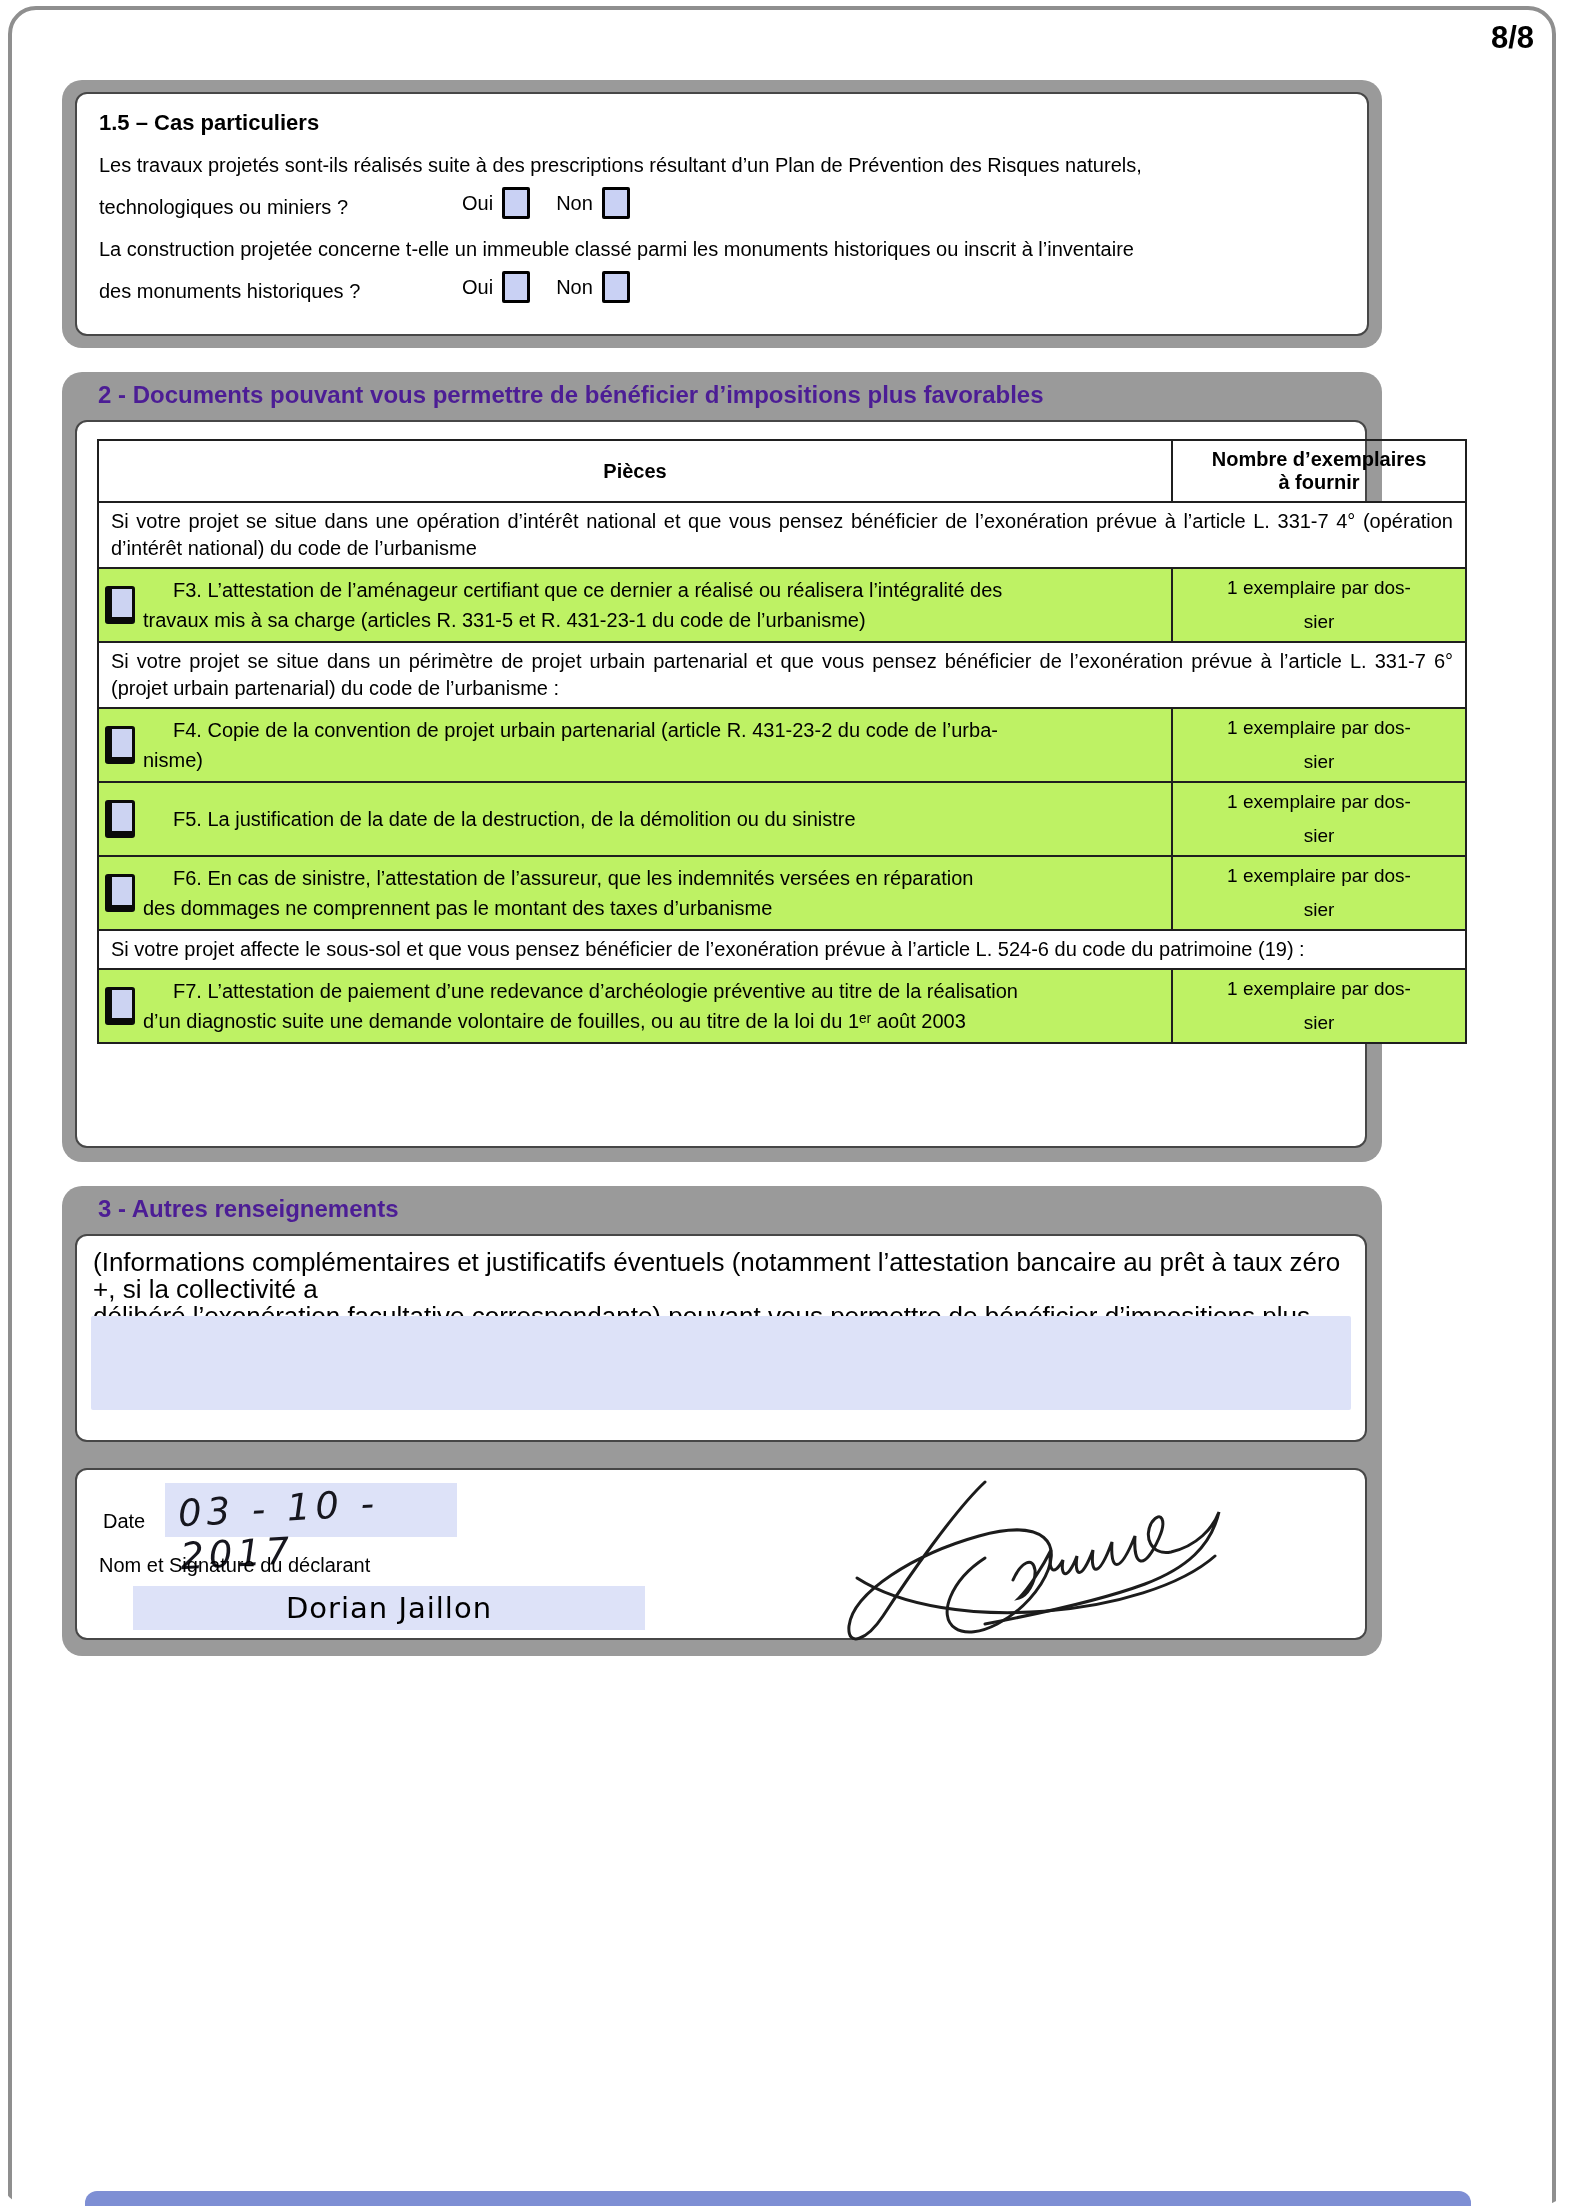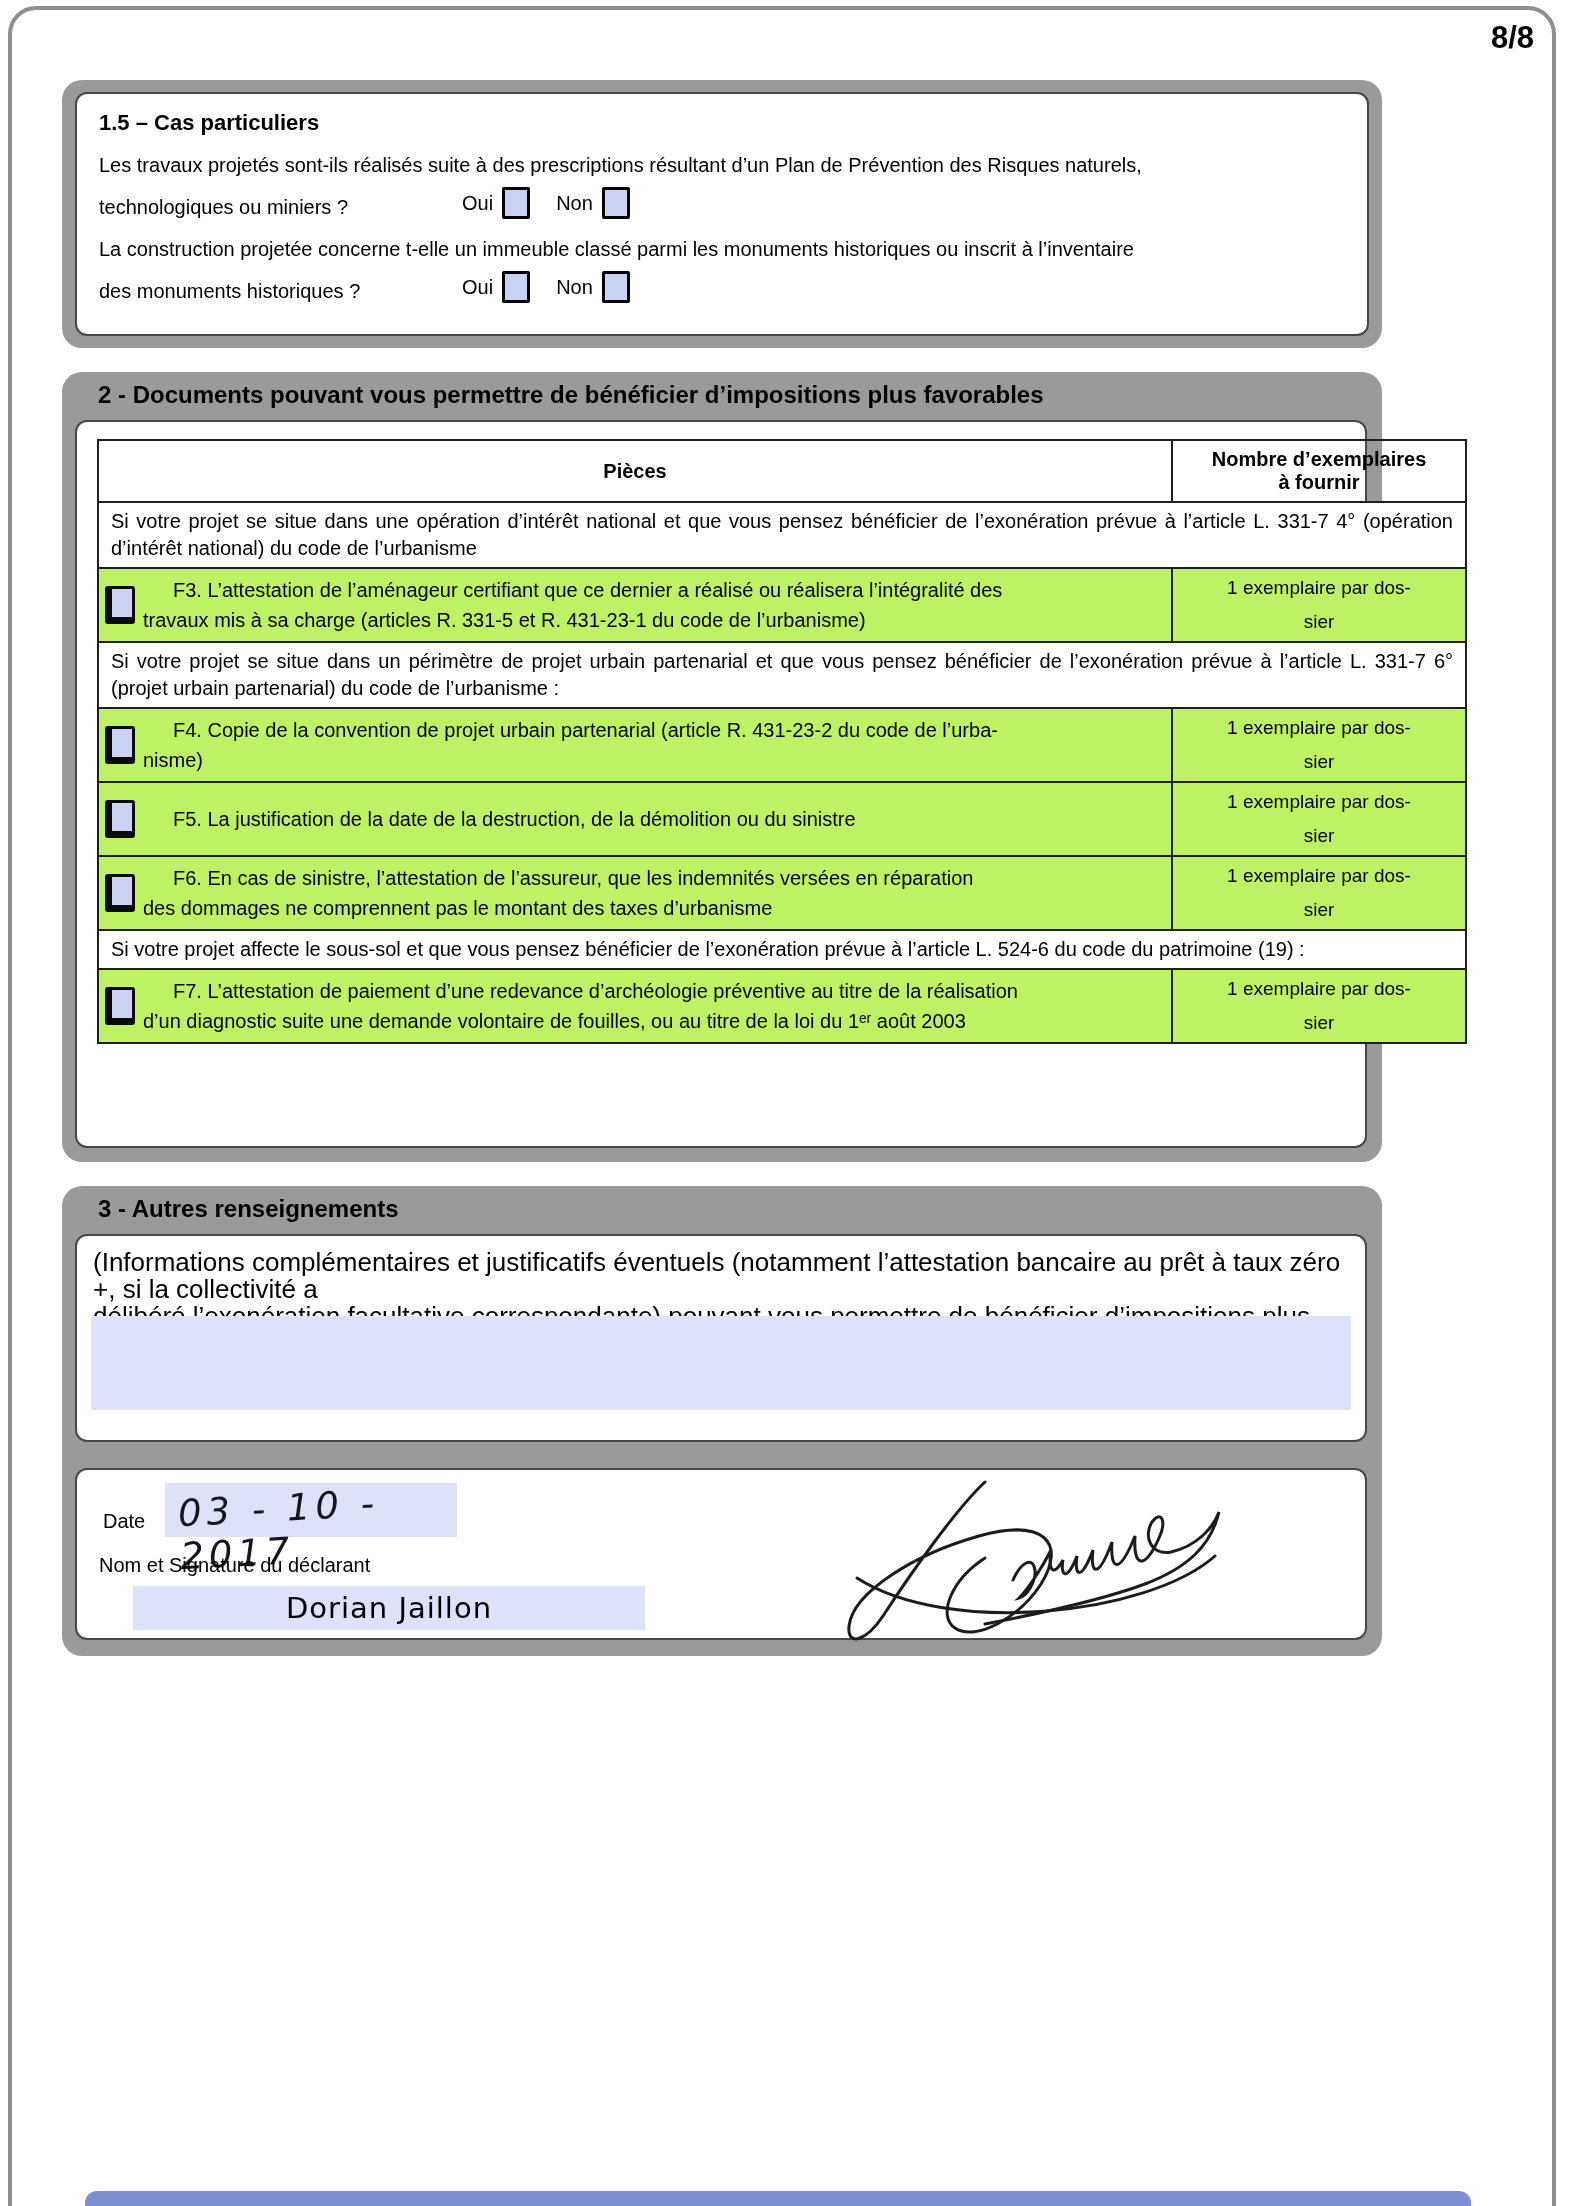--- a/index.html
+++ b/index.html
@@ -1,24 +1,24 @@
 <!DOCTYPE html>
 <html><head>
 <meta charset="utf-8">
 <style>
   html,body{margin:0;padding:0;background:#fff;}
   .page{position:relative;width:1570px;height:2206px;overflow:hidden;background:#ffffff;
-        font-family:"Liberation Sans",sans-serif;color:#000;}
+        font-family:"Liberation Sans",sans-serif;color:#000;border-radius:31px;}
   .page-frame{position:absolute;left:8px;top:6px;width:1548px;height:2400px;
         border:4px solid #8f8f8f;border-radius:28px;box-sizing:border-box;}
   .pagenum{position:absolute;top:20px;right:36px;font-size:31px;font-weight:bold;}
 
   
   .sec{position:absolute;left:62px;width:1320px;background:#9a9a9a;border-radius:20px;box-sizing:border-box;}
-  .sec-header{position:absolute;top:9px;left:36px;font-size:24px;font-weight:bold;color:#000000;}
+  .sec-header{position:absolute;top:9px;left:36px;font-size:24px;font-weight:bold;color:#4c1d95;}
   .whitebox{position:absolute;background:#ffffff;border:2px solid #474747;border-radius:12px;box-sizing:border-box;}
 
   
   .s15{top:80px;height:268px;}
   .s15 .whitebox{left:13px;right:13px;top:12px;bottom:12px;}
   .s15-inner{padding:16px 20px 0 22px;}
   .s15-title{font-size:22px;font-weight:bold;margin-bottom:16px;}
   .qline{position:relative;font-size:20px;line-height:26px;margin-bottom:16px;}
   .yn{position:absolute;left:363px;top:-4px;white-space:nowrap;}
   .yn-label{font-size:20px;}

